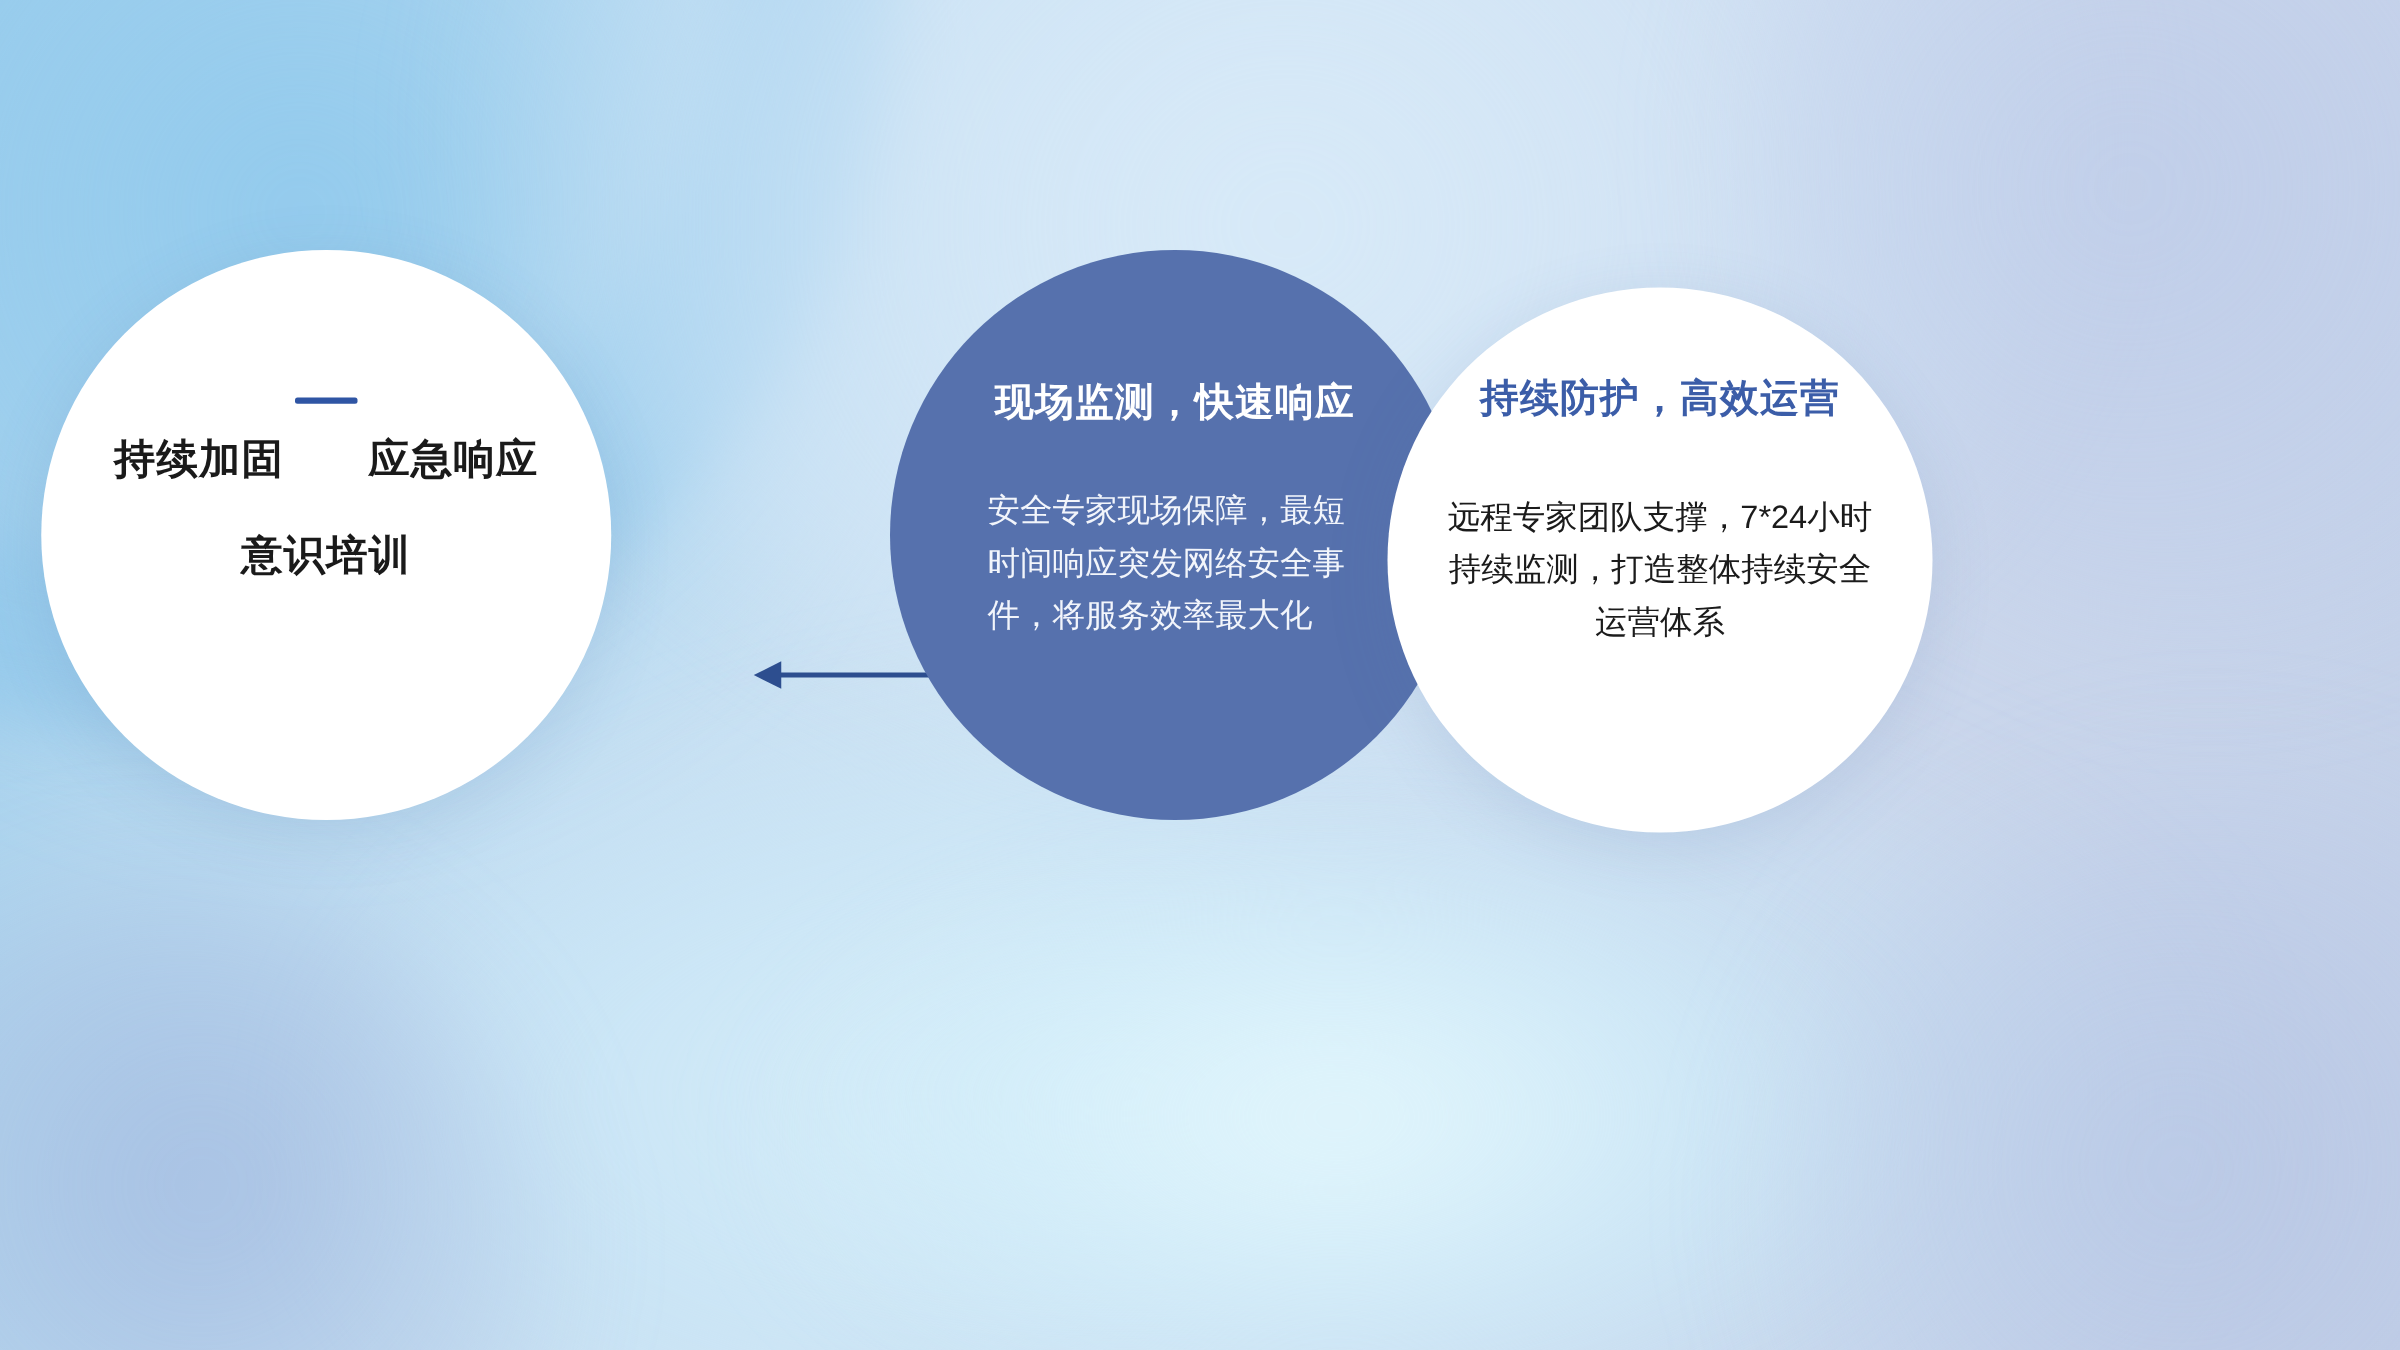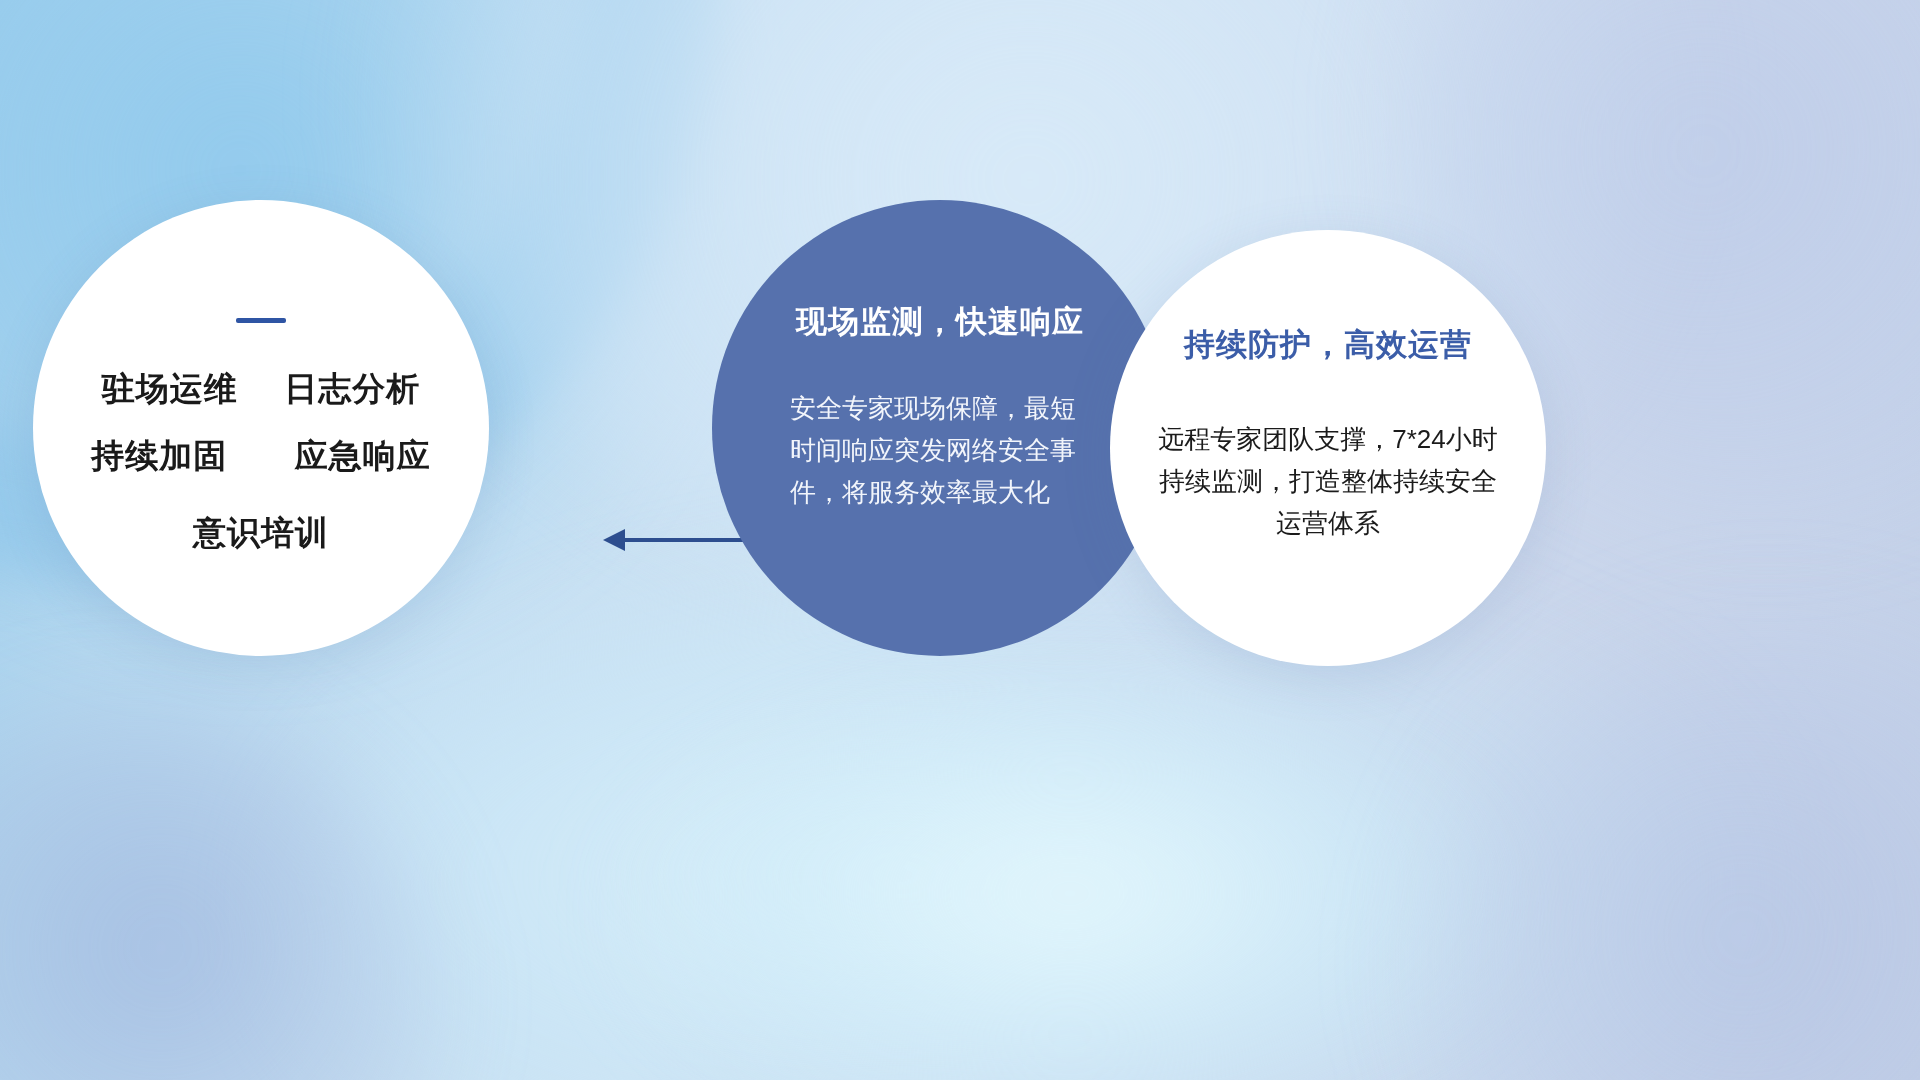--- a/index.html
+++ b/index.html
@@ -149,21 +149,21 @@
     margin-top:44px;
     width:300px;
     text-align:left;
     font-size:26px;
     line-height:1.62;
     color:#f2f5fb;
   }
 
   
   #cont-title{
-    margin-top:94px;
+    margin-top:68px;
     font-size:31px;
     font-weight:bold;
     color:#3b5da8;
     letter-spacing:1px;
     white-space:nowrap;
   }
   #cont-body{
     margin-top:52px;
     width:360px;
     text-align:center;
@@ -188,25 +188,20 @@
 <div id="connector">
   <svg width="320" height="70" viewBox="0 0 320 70">
     <line x1="318" y1="35" x2="24" y2="35" stroke="#2d4e8f" stroke-width="4"></line>
     <polygon points="8,35 30,24 30,46" fill="#2d4e8f"></polygon>
   </svg>
 </div>
 
 <div class="circle" id="circle-capabilities">
   <div id="cap-dash"></div>
 
-  <div class="cap-row" id="cap-row-1">
-    <span>驻场运维</span>
-    <span class="gap"></span>
-    <span>日志分析</span>
-  </div>
 
   <div class="cap-row" id="cap-row-2">
     <span>持续加固</span>
     <span class="gap"></span>
     <span>应急响应</span>
   </div>
 
   <div class="cap-row" id="cap-row-3">
     <span>意识培训</span>
   </div>

